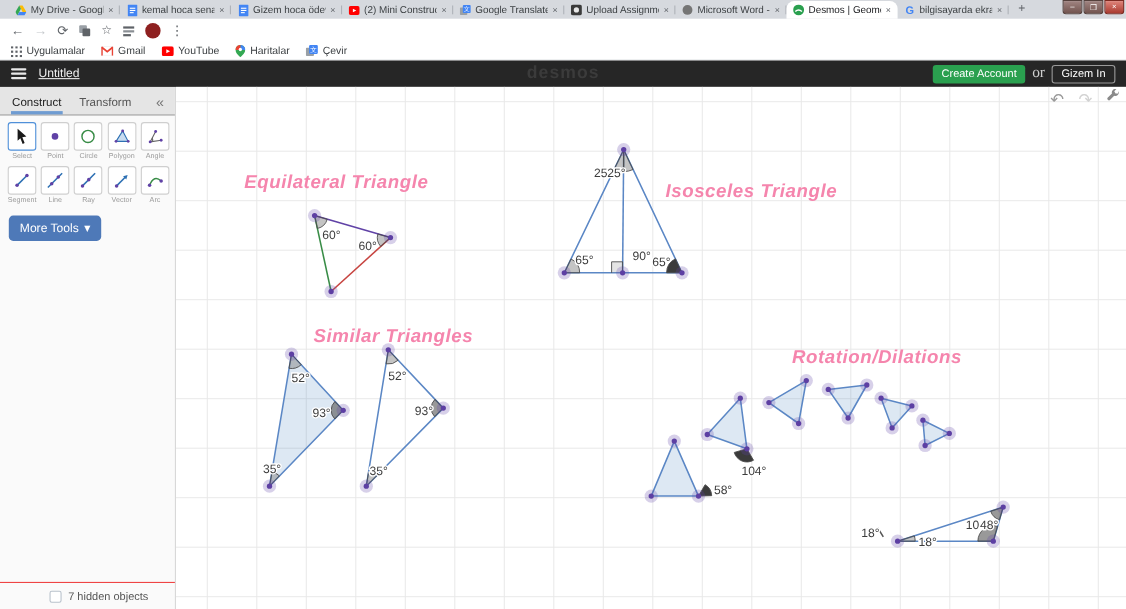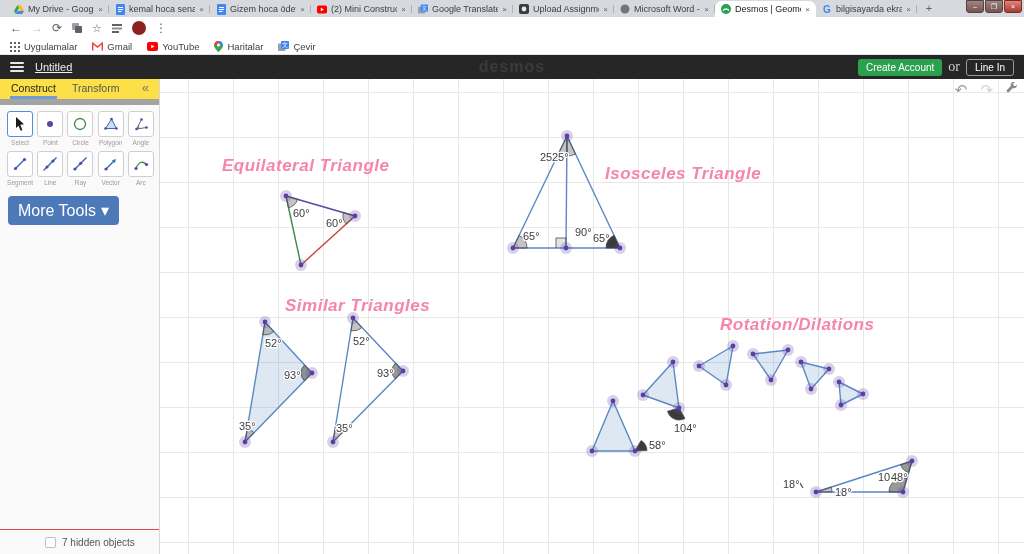--- a/index.html
+++ b/index.html
@@ -37,30 +37,30 @@
   .doc-title { color:#efefef; font-size:11px; margin-left:11px;text-decoration:underline; }
   .desmos-logo { position:absolute; left:0; right:0; text-align:center; color:#3b3b3b; font-size:16px; font-weight:bold; letter-spacing:1px; pointer-events:none; }
   .header-right { margin-left:auto; display:flex; align-items:center; gap:6px; z-index:2; }
   .btn-create { background:#2aa04f; color:#fff; font-size:10px; padding:3px 8px; border-radius:3px; }
   .or-label { color:#cfcfcf; font-size:14px;font-family:Liberation Serif, serif; }
   .btn-signin { border:1px solid #9a9a9a; color:#fff; font-size:10px; padding:2px 8px; border-radius:3px; }
 
   
   .main { display:flex; height:475px; }
   .panel { width:160px; background:#fafafa; border-right:1px solid #d8d8d8; display:flex; flex-direction:column; }
-  .panel-tabs { height:26px; background:#fde047; border-bottom:6px solid #a3a3a3; display:flex; align-items:flex-end; padding:0 10px; gap:14px; }
+  .panel-tabs { height:26px; background:#e5e5e5; border-bottom:1px solid #a3a3a3; display:flex; align-items:flex-end; padding:0 10px; gap:14px; }
   .ptab { font-size:10.5px; color:#555; padding:5px 1px 5px; }
   .ptab.active { color:#222; border-bottom:3px solid #6f9cd2; padding-bottom:2px; }
   .collapse { margin-left:auto; color:#777; font-size:13px; padding-bottom:4px; }
   .tools { display:grid; grid-template-columns:repeat(5,1fr); padding:6px 3px 0 5px; row-gap:5px; }
   .tool { display:flex; flex-direction:column; align-items:center; gap:2px; }
   .tool-btn { width:26px; height:26px; background:#fff; border:1px solid #cfcfcf; border-radius:3px; display:flex; align-items:center; justify-content:center; }
   .tool.selected .tool-btn { border:1.5px solid #4f90d9; }
   .tool-label { font-size:6.5px; color:#9a9a9a; }
-  .more-tools { margin:10px 0 0 8px; align-self:flex-start; background:#4e79b8; color:#fff; font-size:16px; padding:5px 10px; border-radius:4px; display:flex; align-items:center; gap:5px; }
+  .more-tools { margin:10px 0 0 8px; align-self:flex-start; background:#4e79b8; color:#fff; font-size:11px; padding:5px 10px; border-radius:4px; display:flex; align-items:center; gap:5px; }
   .panel-bottom { margin-top:auto; border-top:1px solid #ef4444; height:25px; display:flex; align-items:center; padding-left:45px; gap:6px; }
   .checkbox { width:11px; height:11px; background:#fff; border:1.5px solid #b9c2cc; border-radius:2px; }
   .hidden-label { font-size:10px; color:#555; }
 
   .canvas { flex:1; position:relative; background-color:#fff;
     background-image:
       linear-gradient(to right,#e8e8e8 1px,transparent 1px),
       linear-gradient(to bottom,#e8e8e8 1px,transparent 1px);
     background-size:45px 45px, 45px 45px;
     background-position:28px 0, 0 13px; }
@@ -265,21 +265,21 @@
   <div class="hamburger">
       <i></i>
       <i></i>
       <i></i>
     </div>
   <span class="doc-title">Untitled</span>
   <div class="desmos-logo">desmos</div>
   <div class="header-right">
     <span class="btn-create">Create Account</span>
     <span class="or-label">or</span>
-    <span class="btn-signin">Line In</span>
+    <span class="btn-signin">Gizem In</span>
   </div>
 </div>
 
 <div class="main">
   <div class="panel">
     <div class="panel-tabs">
       <span class="ptab active">Construct</span>
       <span class="ptab">Transform</span>
       <span class="collapse">«</span>
     </div>

